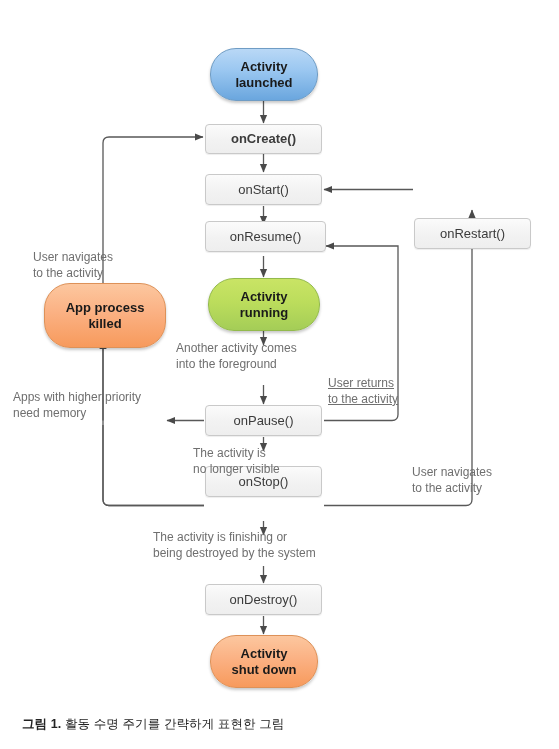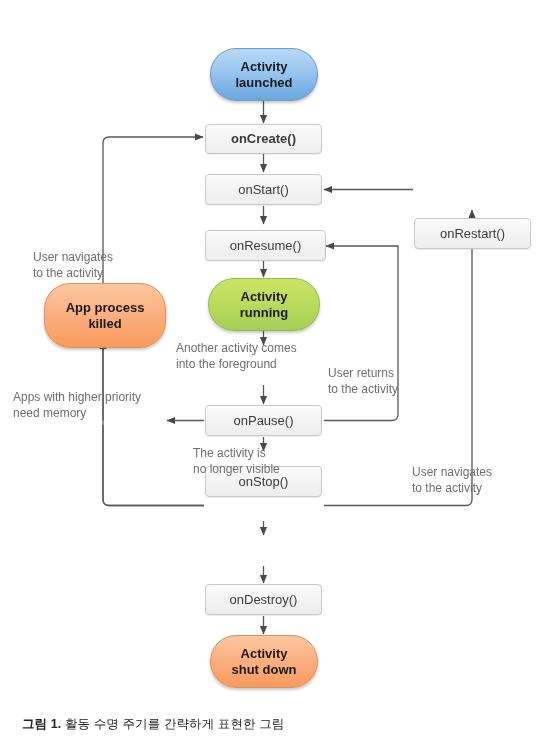--- a/index.html
+++ b/index.html
@@ -129,21 +129,21 @@
   </div>
 
   <div class="node method" style="left:205px;top:174px;width:117px;height:31px;justify-content:center;">
     <span>onStart()</span>
   </div>
 
   <div class="node method" style="left:414px;top:174px;width:117px;height:31px;margin-top:44px;">
     <span>onRestart()</span>
   </div>
 
-  <div class="node method" style="left:205px;top:230px;width:121px;height:31px;">
+  <div class="node method" style="left:205px;top:221px;width:121px;height:31px;">
     <span>onResume()</span>
   </div>
 
   <div class="node pill green" style="left:208px;top:278px;width:112px;height:53px;">
     <span style="white-space:pre-line;">Activity
 running</span>
   </div>
 
   <div class="node pill orange" style="left:44px;top:283px;width:122px;height:65px;align-items:center;">
     <span style="white-space:pre-line;">App process
@@ -166,30 +166,32 @@
     <span style="white-space:pre-line;">Activity
 shut down</span>
   </div>
 
   <div class="edge-label" style="left:33px;top:250px;width:140px;">User navigates
 to the activity</div>
 
   <div class="edge-label" style="left:176px;top:341px;width:176px;">Another activity comes
 into the foreground</div>
 
-  <div class="edge-label" style="left:328px;top:366px;width:140px;">User returns
+  <div class="edge-label" style="left:328px;top:376px;width:140px;text-decoration:underline;">User returns
 to the activity</div>
 
   <div class="edge-label" style="left:13px;top:390px;width:182px;">Apps with higher priority
 need memory</div>
 
   <div class="edge-label" style="left:193px;top:446px;width:140px;">The activity is
 no longer visible</div>
 
   <div class="edge-label" style="left:412px;top:465px;width:140px;">User navigates
 to the activity</div>
 
+  <div class="edge-label" style="left:153px;top:530px;width:220px;">The activity is finishing or
+being destroyed by the system</div>
 
   <div class="caption">
     <b>그림 1.</b><span> 활동 수명 주기를 간략하게 표현한 그림</span>
   </div>
 
 </div>
 
 </body></html>

